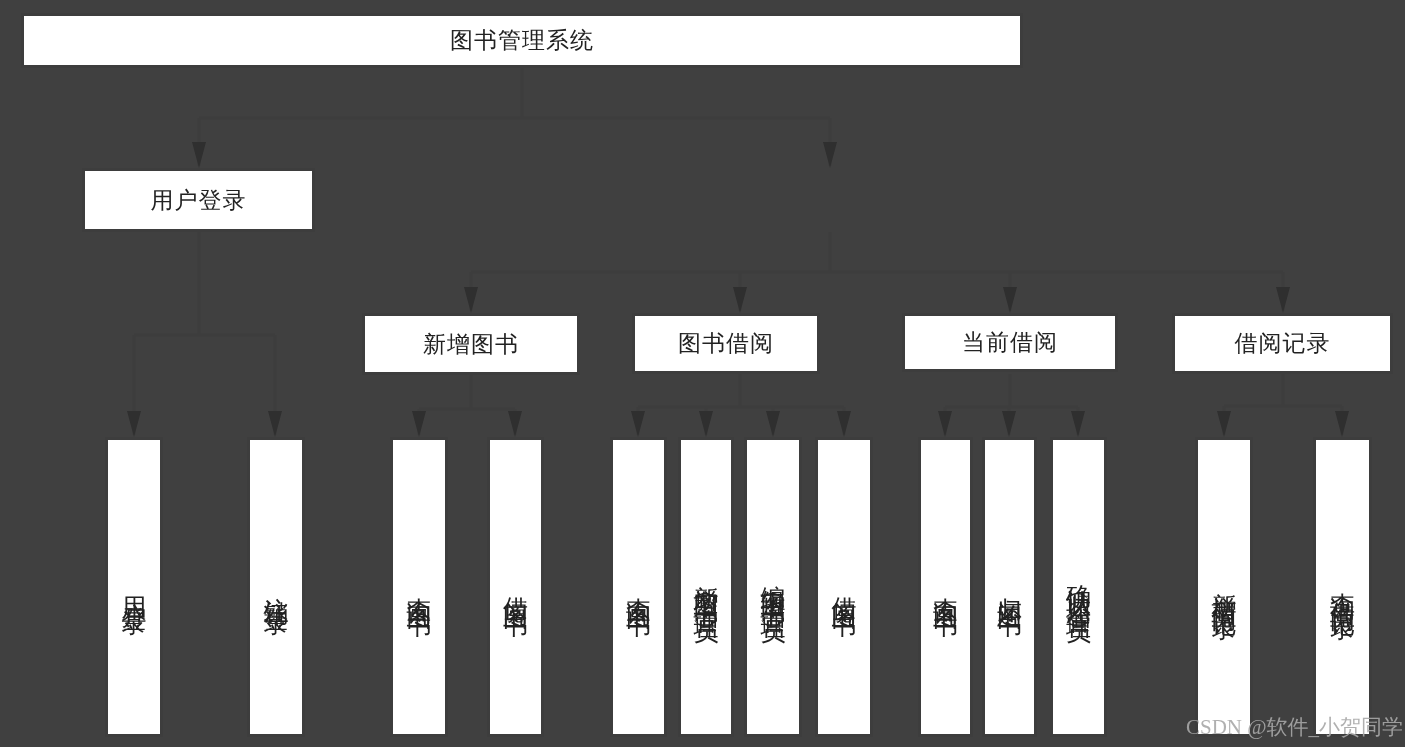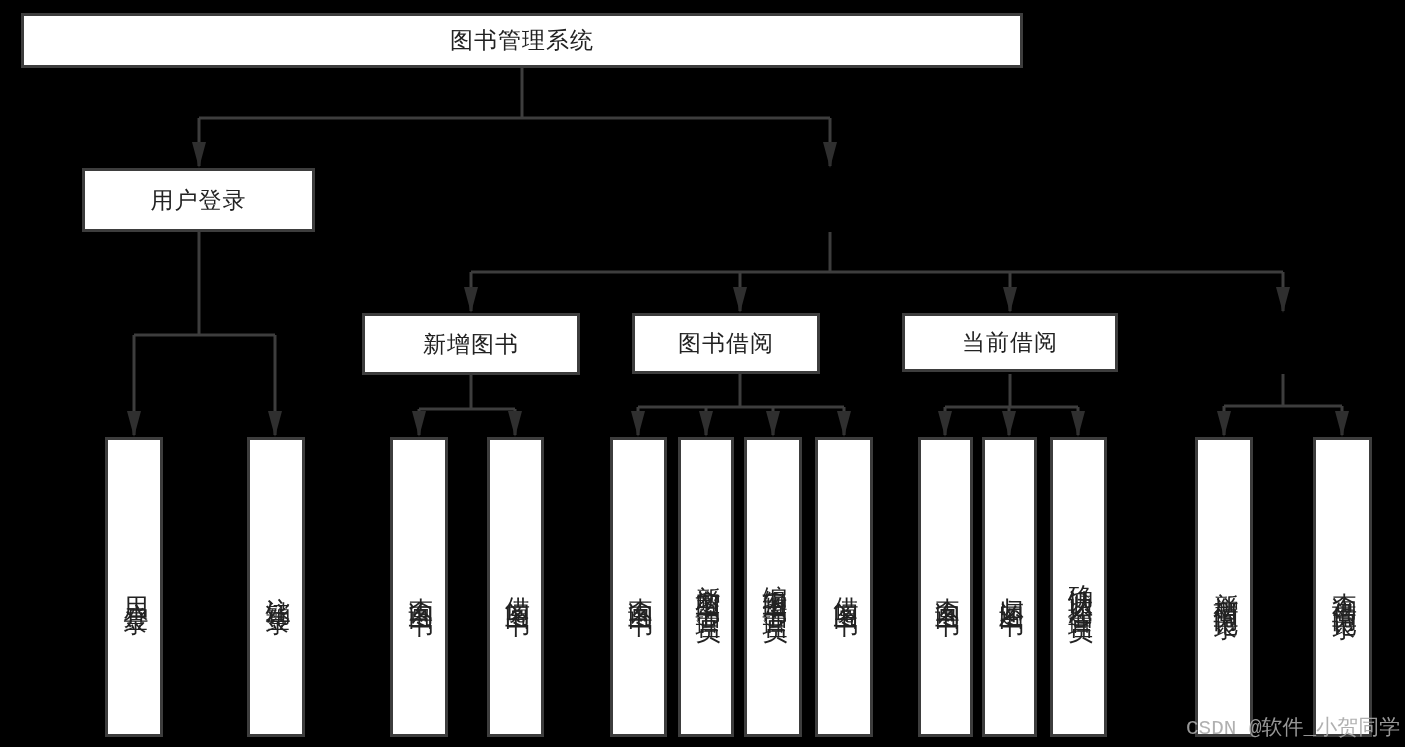--- a/index.html
+++ b/index.html
@@ -1,20 +1,20 @@
 <!DOCTYPE html>
 <html><head>
 <meta charset="utf-8">
 <style>
   html,body { margin:0; padding:0; background:#ffffff; }
   .diagram {
     position:relative;
     width:1405px; height:747px;
-    background:#000000;
-    font-family:Liberation Mono, monospace;
+    background:#404040;
+    font-family:Liberation Serif, serif;
     overflow:hidden;
   }
   .connector-svg { position:absolute; left:0; top:0; width:1405px; height:747px; }
   .box {
     position:absolute;
     box-sizing:border-box;
     border:3px solid #3d3d3d;
     background:#ffffff;
     display:flex;
     align-items:center;
@@ -75,20 +75,23 @@
 
   <div class="box h" style="left:362px; top:313px; width:218px; height:62px;">
     <span>新增图书</span>
   </div>
   <div class="box h" style="left:632px; top:313px; width:188px; height:61px;">
     <span>图书借阅</span>
   </div>
   <div class="box h" style="left:902px; top:313px; width:216px; height:59px;">
     <span>当前借阅</span>
   </div>
+  <div class="box h" style="left:1172px; top:313px; width:221px; height:61px;">
+    <span>借阅记录</span>
+  </div>
 
   <div class="box v" style="left:105px; width:58px;">
     <span>用户登录</span>
   </div>
   <div class="box v" style="left:247px; width:58px;">
     <span>注销登录</span>
   </div>
 
   <div class="box v" style="left:390px; width:58px;">
     <span>查询图书</span>

